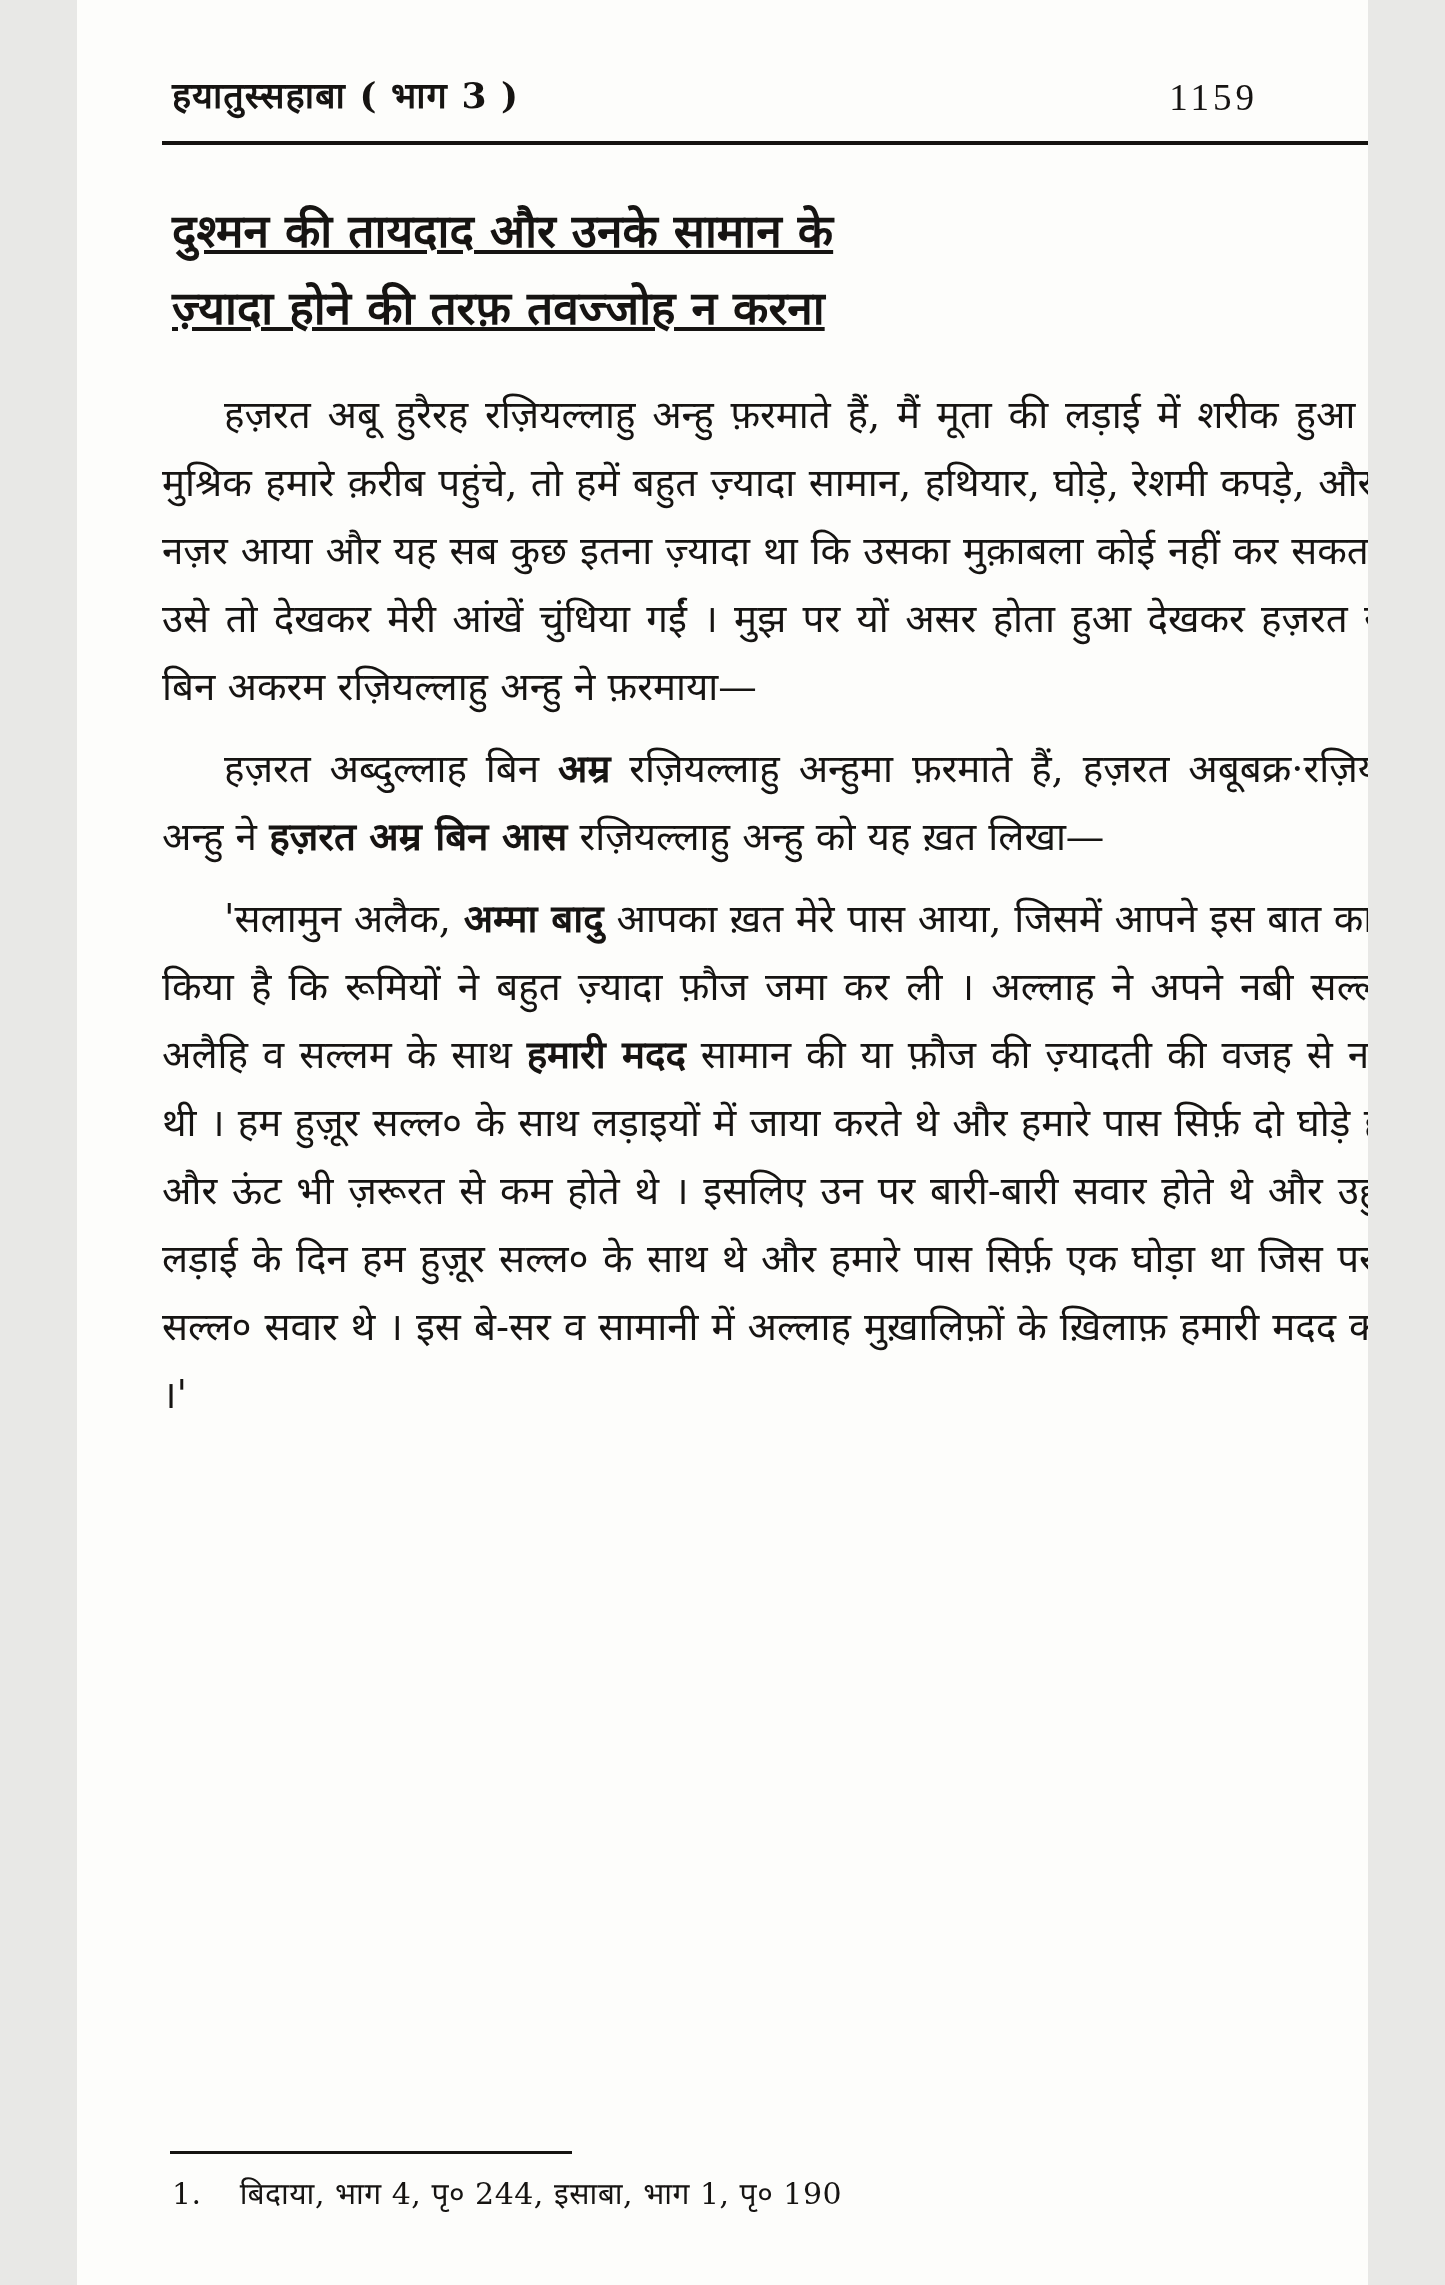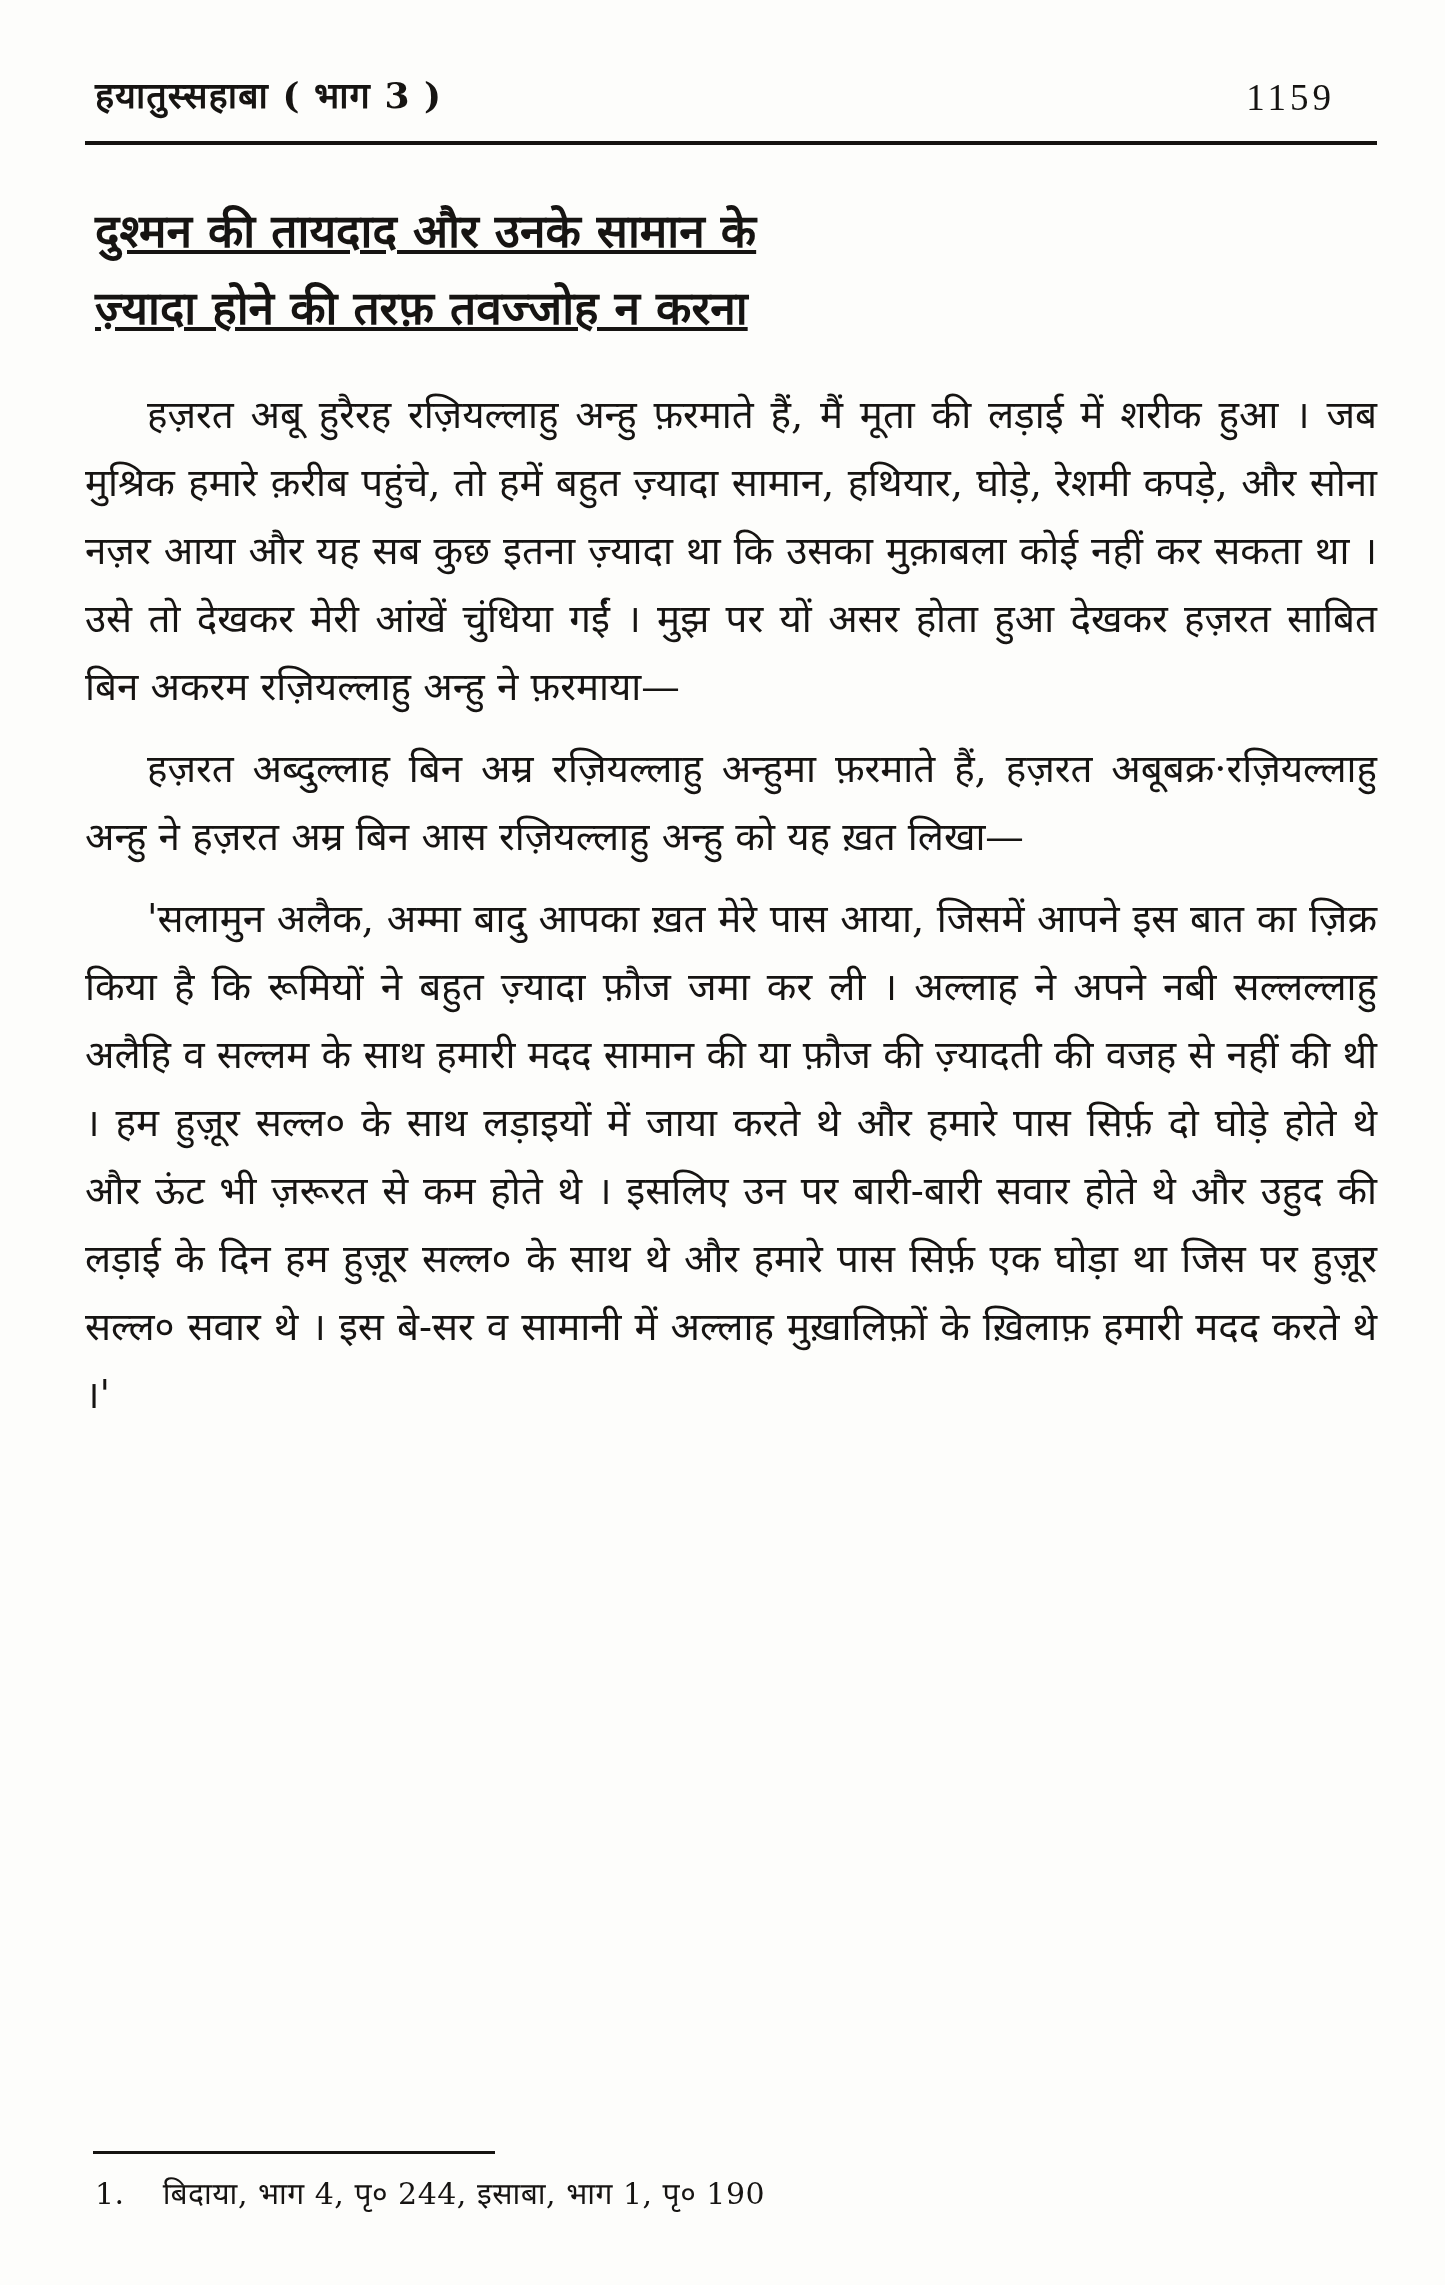--- a/index.html
+++ b/index.html
@@ -2,21 +2,21 @@
 <html lang="hi"><head>
 <meta charset="utf-8">
 <style>
   html, body {
     margin: 0;
     padding: 0;
     background: #e8e8e6;
   }
   .page {
     position: relative;
-    width: 1445px;
+    width: 1291px;
     height: 2285px;
     margin: 0 auto;
     background: #fdfdfb;
     color: #161412;
     font-family: "DejaVu Serif", "Liberation Serif", serif;
     box-sizing: border-box;
     padding: 60px 70px 0 85px;
     overflow: hidden;
   }
   .page-header {
@@ -54,21 +54,21 @@
     margin-top: 34px;
     width: 1292px;
     font-size: 38.5px;
     line-height: 68px;
     text-align: justify;
   }
   .body-text p {
     margin: 0 0 14px 0;
     text-indent: 62px;
   }
-  .bold-run { font-weight: 400; }
+  .bold-run { font-weight: 700; }
   sup.fn-marker {
     font-size: 24px;
     line-height: 0;
     vertical-align: super;
   }
   .footnote-area {
     position: absolute;
     left: 85px;
     bottom: 72px;
     width: 1292px;

